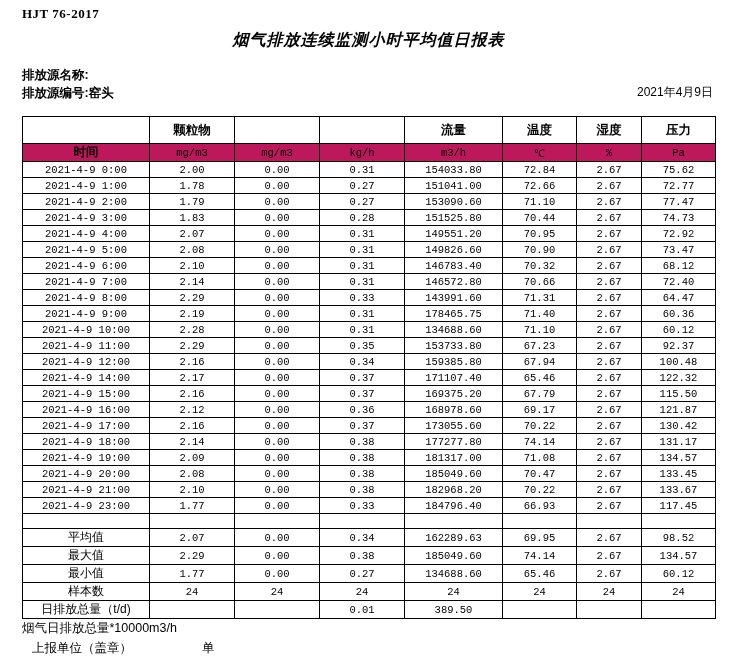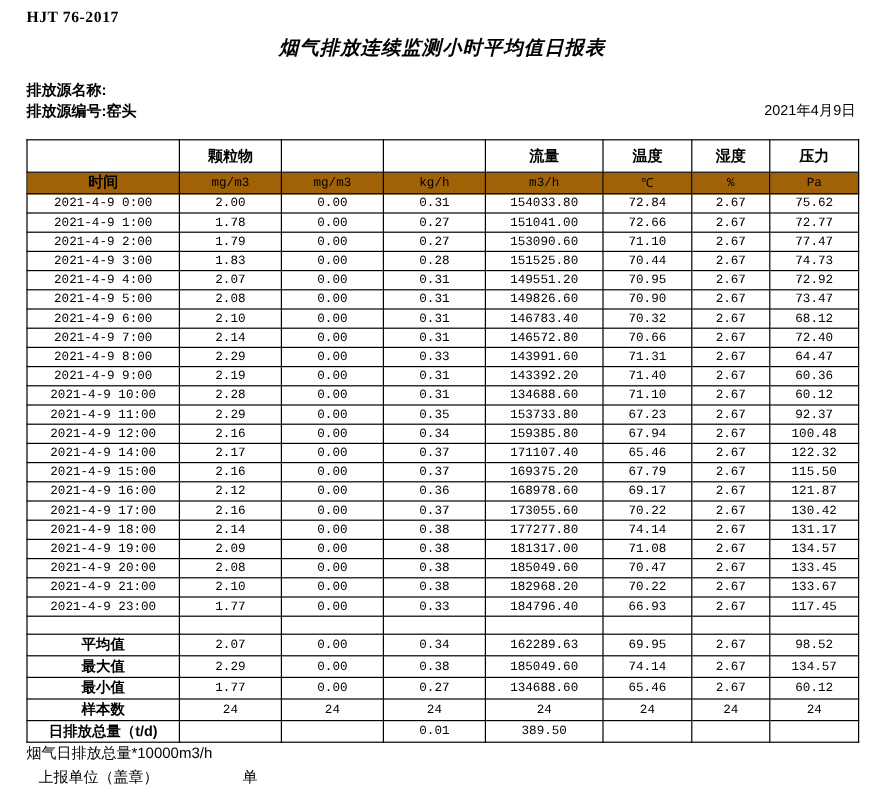--- a/index.html
+++ b/index.html
@@ -71,21 +71,21 @@
     font-family: "Liberation Sans", sans-serif;
     padding: 0;
   }
   table.report td.grp {
     height: 26px;
     font-size: 12.5px;
     font-weight: bold;
     font-family: Liberation Serif, serif;
   }
   table.report tr.unit-row td {
-    background: #a16207;
+    background: #be185d;
     height: 16px;
     font-family: "Liberation Mono", monospace;
     font-size: 10.5px;
   }
   table.report tr.unit-row td.timehdr {
     font-family: "Liberation Sans", sans-serif;
     font-size: 12.5px;
     font-weight: bold;
   }
   table.report td.num {
@@ -93,21 +93,21 @@
     font-size: 10.5px;
   }
   table.report td.time {
     font-family: "Liberation Mono", monospace;
     font-size: 10.5px;
   }
   table.report tr.blank td { height: 14px; }
   table.report td.sumlabel {
     font-family: "Liberation Sans", sans-serif;
     font-size: 12px;
-    font-weight: bold;
+    font-weight: normal;
   }
   table.report tr.summary td { height: 16px; }
   .footer {
     position: absolute;
     left: 22px;
     top: 618px;
     font-size: 12.5px;
     font-family: "Liberation Sans", sans-serif;
     line-height: 20px;
   }
@@ -258,21 +258,21 @@
       <td class="num">143991.60</td>
       <td class="num">71.31</td>
       <td class="num">2.67</td>
       <td class="num">64.47</td>
     </tr>
     <tr>
       <td class="time">2021-4-9 9:00</td>
       <td class="num">2.19</td>
       <td class="num">0.00</td>
       <td class="num">0.31</td>
-      <td class="num">143392.20</td>
+      <td class="num">178465.75</td>
       <td class="num">71.40</td>
       <td class="num">2.67</td>
       <td class="num">60.36</td>
     </tr>
     <tr>
       <td class="time">2021-4-9 10:00</td>
       <td class="num">2.28</td>
       <td class="num">0.00</td>
       <td class="num">0.31</td>
       <td class="num">134688.60</td>

